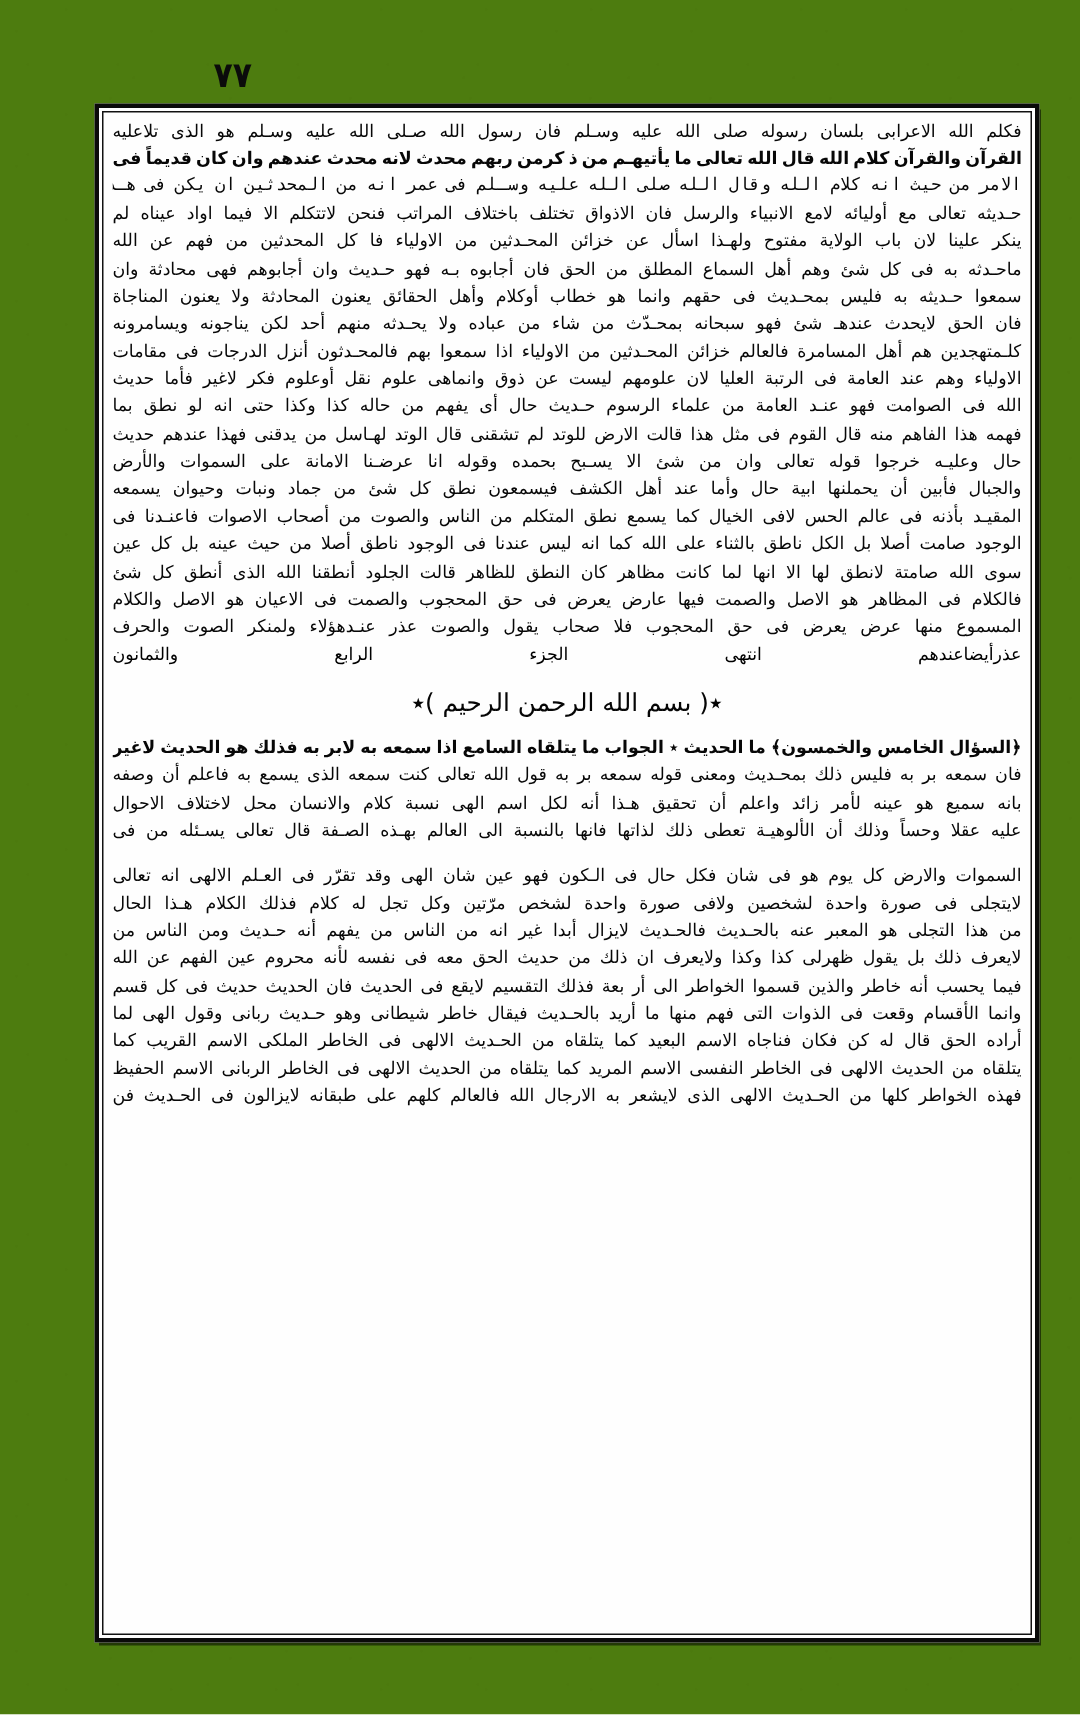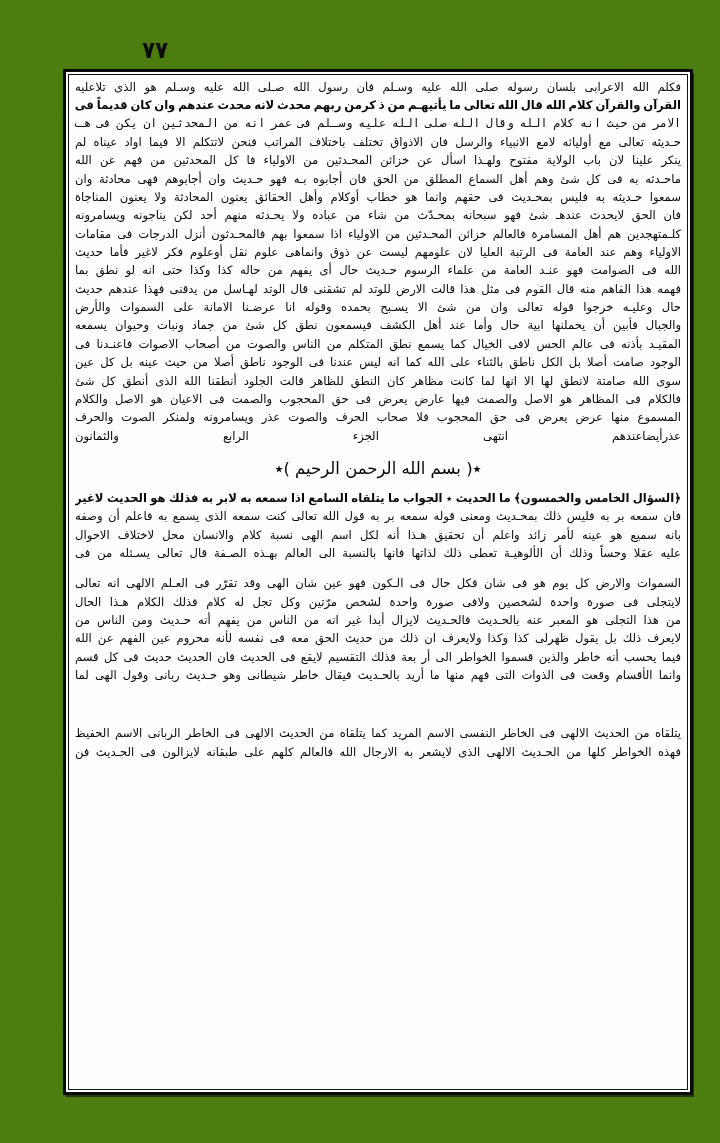--- a/index.html
+++ b/index.html
@@ -156,36 +156,37 @@
         <span class="line tight" style="transform: scaleX(1);">كلـمتهجدين هم أهل المسامرة فالعالم خزائن المحـدثين من الاولياء اذا سمعوا بهم فالمحـدثون أنزل الدرجات فى مقامات</span>
         <span class="line tight" style="transform: scaleX(1);">الاولياء وهم عند العامة فى الرتبة العليا لان علومهم ليست عن ذوق وانماهى علوم نقل أوعلوم فكر لاغير فأما حديث</span>
         <span class="line tight" style="transform: scaleX(1);">الله فى الصوامت فهو عنـد العامة من علماء الرسوم حـديث حال أى يفهم من حاله كذا وكذا  حتى انه لو نطق بما</span>
         <span class="line tight" style="transform: scaleX(1);">فهمه هذا الفاهم منه قال القوم فى مثل هذا قالت الارض للوتد لم تشقنى قال الوتد لهـاسل من يدقنى فهذا عندهم حديث</span>
         <span class="line tight" style="transform: scaleX(1);">حال وعليـه خرجوا  قوله تعالى  وان من شئ الا يسـبح بحمده  وقوله  انا عرضـنا الامانة على السموات والأرض</span>
         <span class="line tight" style="transform: scaleX(1);">والجبال فأبين أن يحملنها  ابية حال وأما عند أهل الكشف فيسمعون نطق كل شئ من جماد ونبات وحيوان يسمعه</span>
         <span class="line tight" style="transform: scaleX(1);">المقيـد بأذنه فى عالم الحس لافى الخيال كما يسمع نطق المتكلم من الناس والصوت من أصحاب الاصوات فاعنـدنا فى</span>
         <span class="line tight" style="transform: scaleX(1);">الوجود صامت أصلا بل الكل ناطق بالثناء على الله كما انه ليس عندنا فى الوجود ناطق أصلا من حيث عينه بل كل عين</span>
         <span class="line tight" style="transform: scaleX(1);">سوى الله صامتة لانطق لها الا انها لما  كانت مظاهر كان النطق للظاهر قالت الجلود  أنطقنا الله الذى أنطق كل شئ</span>
         <span class="line tight" style="transform: scaleX(1);">فالكلام فى المظاهر هو الاصل والصمت فيها عارض يعرض فى حق المحجوب والصمت فى الاعيان هو الاصل والكلام</span>
-        <span class="line tight" style="transform: scaleX(1);">المسموع منها عرض يعرض فى حق المحجوب فلا صحاب الحرف والصوت عذر ويسامرونه ولمنكر الصوت والحرف</span>
+        <span class="line tight" style="transform: scaleX(1);">المسموع منها عرض يعرض فى حق المحجوب فلا صحاب يقول والصوت عذر عنـدهؤلاء ولمنكر الصوت والحرف</span>
         <span id="colophon-line">عذرأيضاعندهم  انتهى الجزء الرابع والثمانون</span>
       </div>
 
       <div id="basmala-line">٭( بسم الله الرحمن الرحيم )٭</div>
 
       <div class="text-block">
         <span class="line tight qmark" style="transform: scaleX(1);">﴿السؤال الخامس والخمسون﴾  ما الحديث  ٭  الجواب ما يتلقاه السامع اذا سمعه به لابر به فذلك هو الحديث لاغير</span>
         <span class="line tight" style="transform: scaleX(1);">فان سمعه بر به  فليس ذلك بمحـديث ومعنى قوله سمعه بر به  قول الله تعالى  كنت سمعه الذى يسمع به فاعلم أن وصفه</span>
         <span class="line tight" style="transform: scaleX(1);">بانه سميع هو عينه لأمر زائد واعلم أن تحقيق هـذا أنه لكل اسم الهى نسبة كلام والانسان محل لاختلاف الاحوال</span>
         <span class="line tight" style="transform: scaleX(1);">عليه عقلا وحساً وذلك أن الألوهيـة تعطى ذلك لذاتها فانها بالنسبة الى العالم بهـذه الصـفة قال تعالى  يسـئله من فى</span>
         <span class="line tight" style="transform: scaleX(1); margin-top: 12px;">السموات والارض كل يوم هو فى شان   فكل حال فى الـكون فهو عين شان الهى  وقد تقرّر فى العـلم الالهى انه تعالى</span>
         <span class="line tight" style="transform: scaleX(1);">لايتجلى فى صورة واحدة لشخصين ولافى صورة واحدة لشخص مرّتين وكل تجل له كلام فذلك الكلام هـذا الحال</span>
         <span class="line tight" style="transform: scaleX(1);">من هذا التجلى هو المعبر عنه بالحـديث فالحـديث لايزال أبدا غير انه من الناس من يفهم أنه حـديث ومن الناس من</span>
         <span class="line tight" style="transform: scaleX(1);">لايعرف ذلك بل يقول ظهرلى  كذا وكذا ولايعرف ان ذلك من حديث الحق معه فى نفسه لأنه محروم عين الفهم عن الله</span>
         <span class="line tight" style="transform: scaleX(1);">فيما يحسب أنه خاطر والذين قسموا الخواطر الى أر بعة فذلك التقسيم لايقع فى الحديث فان الحديث حديث فى كل قسم</span>
         <span class="line tight" style="transform: scaleX(1);">وانما الأقسام وقعت فى الذوات التى فهم منها ما أريد بالحـديث فيقال خاطر شيطانى وهو حـديث ربانى وقول الهى لما</span>
-        <span class="line tight" style="transform: scaleX(1); margin-top: 40px;">يتلقاه من الحديث الالهى فى الخاطر النفسى الاسم المريد كما يتلقاه من الحديث الالهى  فى الخاطر الربانى الاسم الحفيظ</span>
+        <span class="line tight" style="transform: scaleX(1);">أراده الحق  قال له كن فكان فناجاه الاسم البعيد كما يتلقاه من الحـديث الالهى  فى الخاطر الملكى الاسم القريب كما</span>
+        <span class="line tight" style="transform: scaleX(1);">يتلقاه من الحديث الالهى فى الخاطر النفسى الاسم المريد كما يتلقاه من الحديث الالهى  فى الخاطر الربانى الاسم الحفيظ</span>
         <span class="line tight" style="transform: scaleX(1);">فهذه الخواطر كلها من الحـديث الالهى الذى لايشعر به الارجال الله فالعالم كلهم على طبقانه لايزالون فى الحـديث فن</span>
       </div>
 
     </div>
   </div>
 </div>
 
 </body></html>

